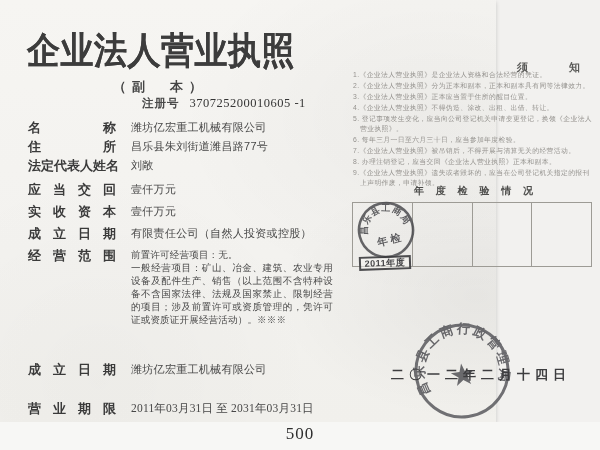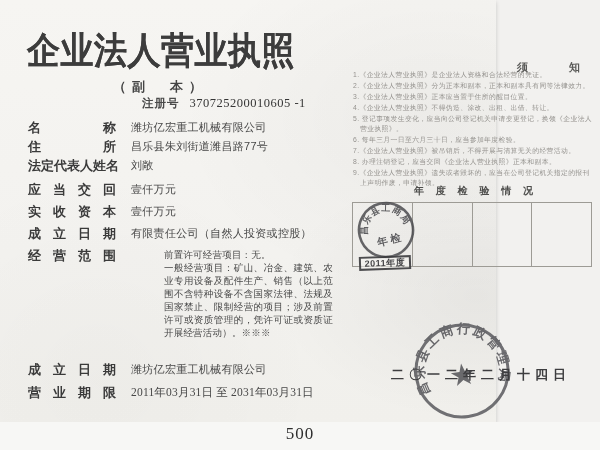--- a/index.html
+++ b/index.html
@@ -42,22 +42,22 @@
   .regline .reg-label { letter-spacing:1px; margin-right:10px; font-weight:600;margin-left:24px; }
   .regline .reg-number { font-family:"Liberation Serif", serif; font-size:12.5px; color:#353535; letter-spacing:0.5px; }
 
   .row { position:absolute; left:28px; width:305px; display:flex; }
   .row .lbl {
     width:88px; flex:0 0 88px; font-size:13px; font-weight:700; color:#3a3a3a;
     text-align:justify; text-align-last:justify; margin-right:15px; white-space:nowrap;
   }
   .row .val { flex:1; font-size:11px; color:#474747; letter-spacing:0.3px; padding-top:1px; }
   .r1{top:119px}.r2{top:138px}.r3{top:157px}.r4{top:181px}.r5{top:203px}.r6{top:225px}
-  .r7{top:247px}.r8{top:361px}.r9{top:384px}
-  .r7 .val { font-size:9.5px; line-height:13px; letter-spacing:0.2px; text-align:justify;margin-left:33px; }
+  .r7{top:247px}.r8{top:361px}.r9{top:400px}
+  .r7 .val { font-size:9.5px; line-height:13px; letter-spacing:0.2px; text-align:justify; }
   .r7 .val .p2 { }
   .r9 .val { font-family:Liberation Serif, serif; font-size:11.5px; letter-spacing:0.2px; }
 
   
   .notice-title {
     position:absolute; left:352px; top:60px; width:243px; text-align:right;
     font-size:11px; font-weight:600; letter-spacing:15px; text-indent:15px; color:#5a5a58;
   }
   .notices { position:absolute; left:353px; top:70px; width:243px; }
   .notice-item {

